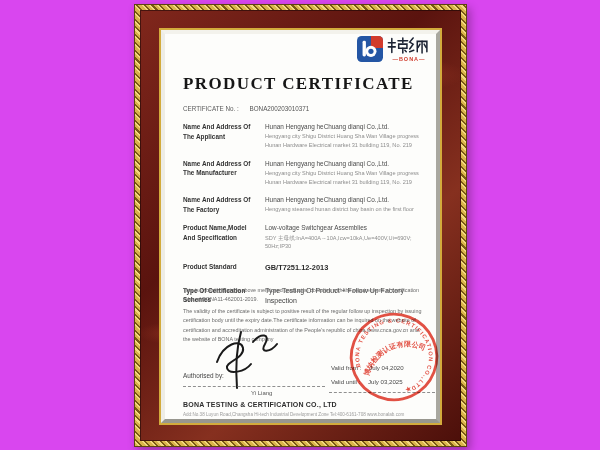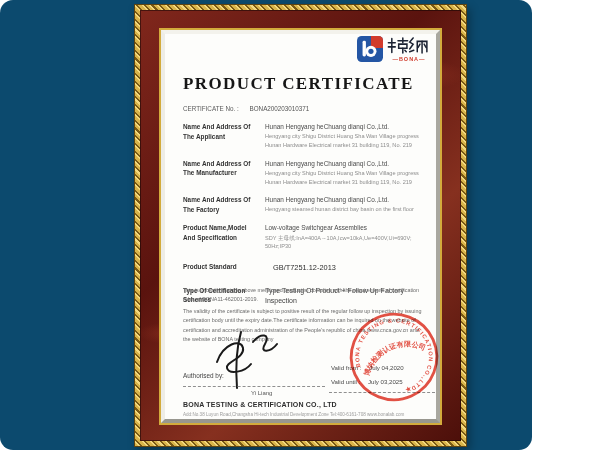--- a/index.html
+++ b/index.html
@@ -1,20 +1,20 @@
 <!DOCTYPE html>
 <html><head>
 <meta charset="utf-8">
 <title>Product Certificate</title>
 <style>
   * { margin:0; padding:0; box-sizing:border-box; }
   html,body { background:#fff; }
   .stage {
-    position:relative; width:532px; height:450px; background:#0c4a6e;
-    font-family:"Liberation Sans", sans-serif; overflow:hidden;border-radius:13px;
+    position:relative; width:600px; height:450px; background:#d946ef;
+    font-family:"Liberation Sans", sans-serif; overflow:hidden;
   }
   
   .frame {
     position:absolute; left:134px; top:4px; width:333px; height:443px;
     padding:6px;
     background:
       repeating-linear-gradient(45deg, #7a5a14 0 1.5px, #d9b44a 1.5px 4px, #f3d87e 4px 5.5px),
       #c79a2e;
     box-shadow:3px 4px 9px rgba(0,0,0,.3), inset 0 0 0 1px #5e4410;
   }
@@ -49,21 +49,21 @@
   }
   .certno { position:absolute; left:18px; top:71px; font-size:6.3px; color:#5c5c5c; }
   .certno .num { margin-left:9px; color:#555; }
 
   
   .fields { position:absolute; left:18px; top:88px; width:240px; }
   .row { display:flex; margin-bottom:9px; }
   .row .label { width:74px; flex:0 0 74px; font-size:6.4px; font-weight:700; color:#333; line-height:1.5; }
   .row .val  { flex:1; padding-left:8px; font-size:6.4px; color:#4a4a4a; line-height:1.45; }
   .row .detail { font-size:5.6px; color:#8d8d8d; line-height:1.55; margin-top:1px; }
-  .row.standard .val { font-size:7.4px; font-weight:400; color:#2c2c2c; padding-top:1px;margin-left:8px; }
+  .row.standard .val { font-size:7.4px; font-weight:700; color:#2c2c2c; padding-top:1px; }
   .row.scheme .val { font-size:7px; color:#3f3f3f; }
   .row.product { margin-bottom:11px; }
   .row.standard { margin-bottom:12px; }
 
   
   .decl { position:absolute; left:18px; top:252px; width:240px; font-size:5.4px; color:#6b6b6b; line-height:1.75; }
   .decl p + p { margin-top:2px; }
 
   
   .auth-label { position:absolute; left:18px; top:338px; font-size:6.4px; color:#444; }

